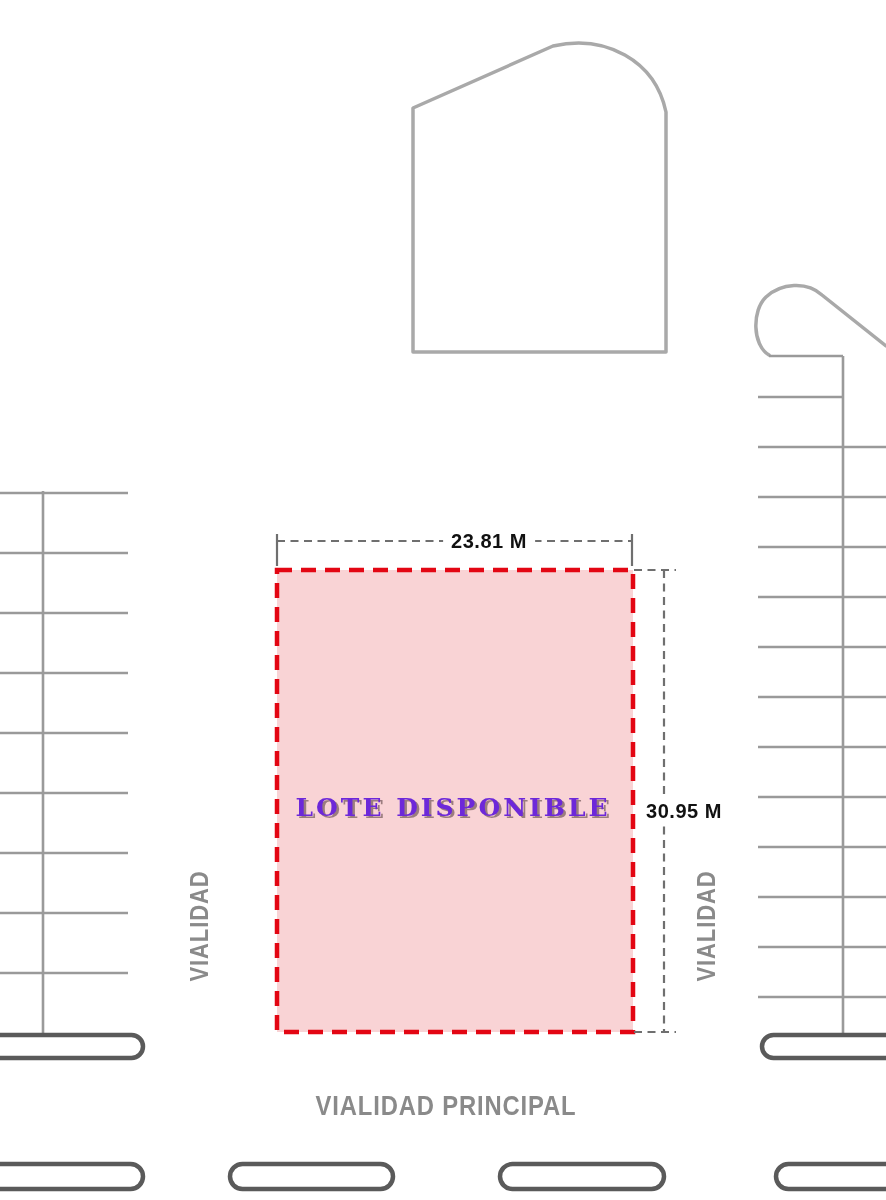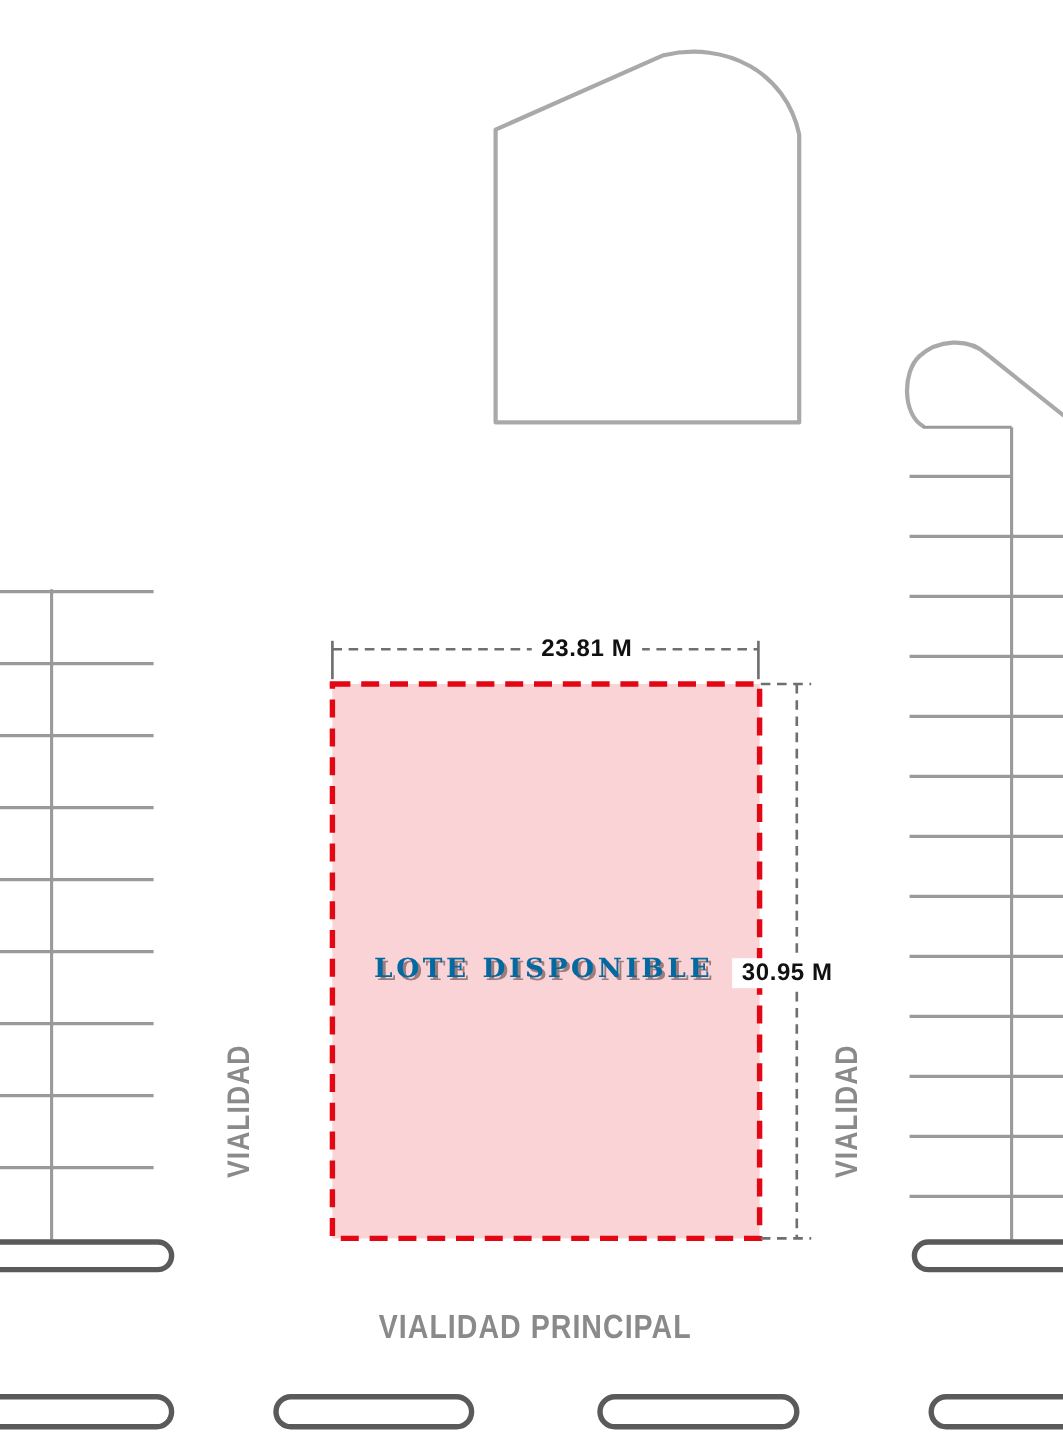--- a/index.html
+++ b/index.html
@@ -32,23 +32,23 @@
     color: var(--text-dark, #111111);
     background: #ffffff;
     font-weight: bold;
     font-size: 20px;
     padding: 1px 8px;
     letter-spacing: 0.5px;
   }
   .lot-label {
     font-family: "DejaVu Serif", serif;
     font-weight: bold;
-    font-size: 22px;
+    font-size: 25px;
     letter-spacing: 3px;
-    color: #0369a1;
+    color: #6d28d9;
     text-shadow: 2.5px 2.5px 0 rgba(40, 20, 20, 0.45);
   }
 </style>
 </head>
 <body>
 
 <div class="canvas">
 
   <svg width="886" height="1200" viewBox="0 0 886 1200">
 
@@ -103,21 +103,21 @@
       <line x1="277" y1="534" x2="277" y2="566"></line>
       <line x1="632" y1="534" x2="632" y2="566"></line>
       <line x1="634" y1="570" x2="676" y2="570" stroke-dasharray="8 5.5"></line>
       <line x1="664" y1="570" x2="664" y2="1032" stroke-dasharray="8 5.5"></line>
       <line x1="634" y1="1032" x2="676" y2="1032" stroke-dasharray="8 5.5"></line>
     </g>
   </svg>
 
   <div class="label dim-label" style="left:455px; top:541px;margin-left:34px;">23.81 M</div>
 
-  <div class="label dim-label" style="left:656px; top:811px;text-align:right;">30.95 M</div>
+  <div class="label dim-label" style="left:684px; top:811px;text-align:right;">30.95 M</div>
 
   <div class="label lot-label" style="left:453px; top:807px;">LOTE DISPONIBLE</div>
 
   <div class="label road-label vertical" style="left:199px; top:926px;">VIALIDAD</div>
 
   <div class="label road-label vertical" style="left:706px; top:926px;">VIALIDAD</div>
 
   <div class="label road-label horizontal" style="left:446px; top:1106px;">VIALIDAD PRINCIPAL</div>
 
 </div>

